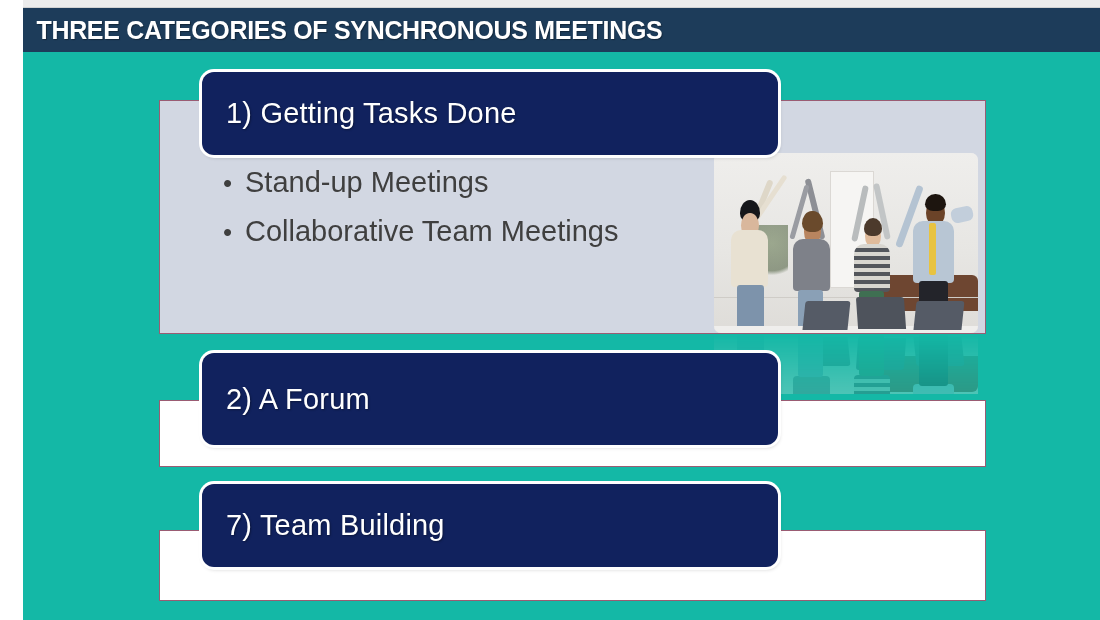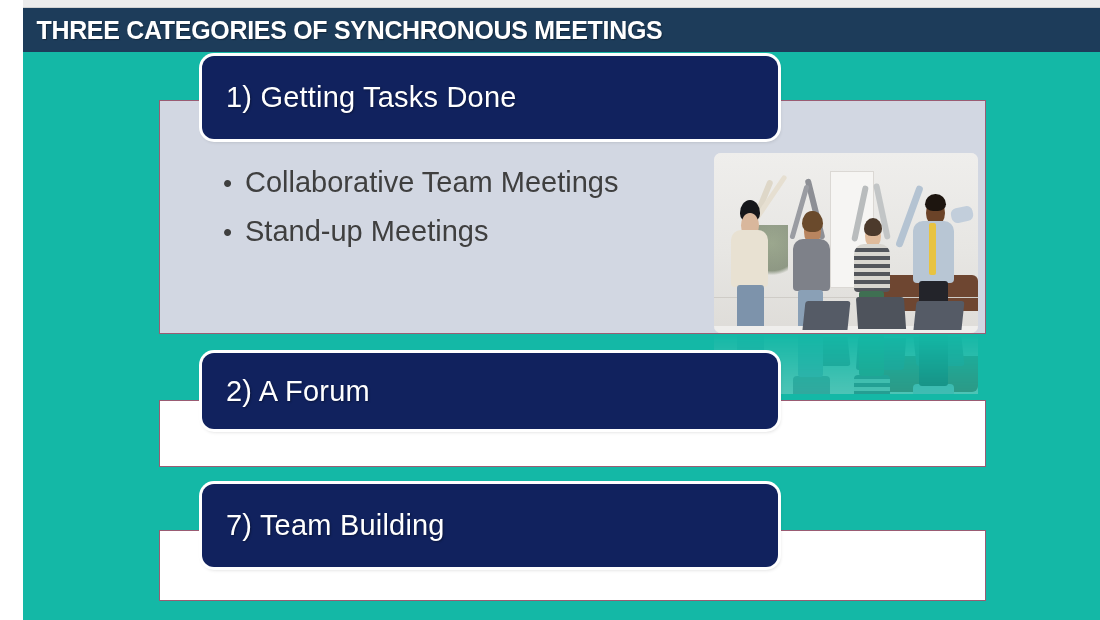--- a/index.html
+++ b/index.html
@@ -215,22 +215,22 @@
   <div class="title-bar">
     <div class="title-text">THREE CATEGORIES OF SYNCHRONOUS MEETINGS</div>
   </div>
 
   <div class="section">
 
     <div class="panel filled" style="left:136px; top:100px; width:827px; height:234px;">
     </div>
 
     <ul class="bullets" style="left:200px; top:158px;">
+      <li><span class="dot">•</span><span>Stand-up Meetings</span></li>
       <li><span class="dot">•</span><span>Collaborative Team Meetings</span></li>
-      <li><span class="dot">•</span><span>Stand-up Meetings</span></li>
     </ul>
 
     <div class="photo" style="left:691px; top:153px; width:264px; height:180px;">
       <div class="photo-inner">
         <div class="scene">
           <div class="wall"></div>
           <div class="door"></div>
           <div class="plant"></div>
           <div class="sofa"></div>
           <div class="floorline"></div>
@@ -302,29 +302,29 @@
             <div class="legs" style="left:20%; top:72%; width:40%; height:28%; background:#3f6f52;"></div>
           </div>
           <div class="person" style="left:72%; width:28%; height:90%;">
             <div class="torso" style="left:12%; top:31%; width:56%; height:38%; background:#b8c6d4;"></div>
             <div class="legs" style="left:20%; top:68%; width:40%; height:32%; background:#23242a;"></div>
           </div>
         </div>
       </div>
     </div>
 
-    <div class="pill" style="left:179px; top:56px; width:576px; height:83px;">
+    <div class="pill" style="left:179px; top:72px; width:576px; height:83px;">
       <div class="pill-label">1) Getting Tasks Done</div>
     </div>
   </div>
 
   <div class="section">
     <div class="panel" style="left:136px; top:400px; width:827px; height:67px;">
     </div>
-    <div class="pill" style="left:179px; top:353px; width:576px; height:76px;">
+    <div class="pill" style="left:179px; top:353px; width:576px; height:92px;">
       <div class="pill-label">2) A Forum</div>
     </div>
   </div>
 
   <div class="section">
     <div class="panel" style="left:136px; top:530px; width:827px; height:71px;">
     </div>
     <div class="pill" style="left:179px; top:484px; width:576px; height:83px;">
       <div class="pill-label">7) Team Building</div>
     </div>

